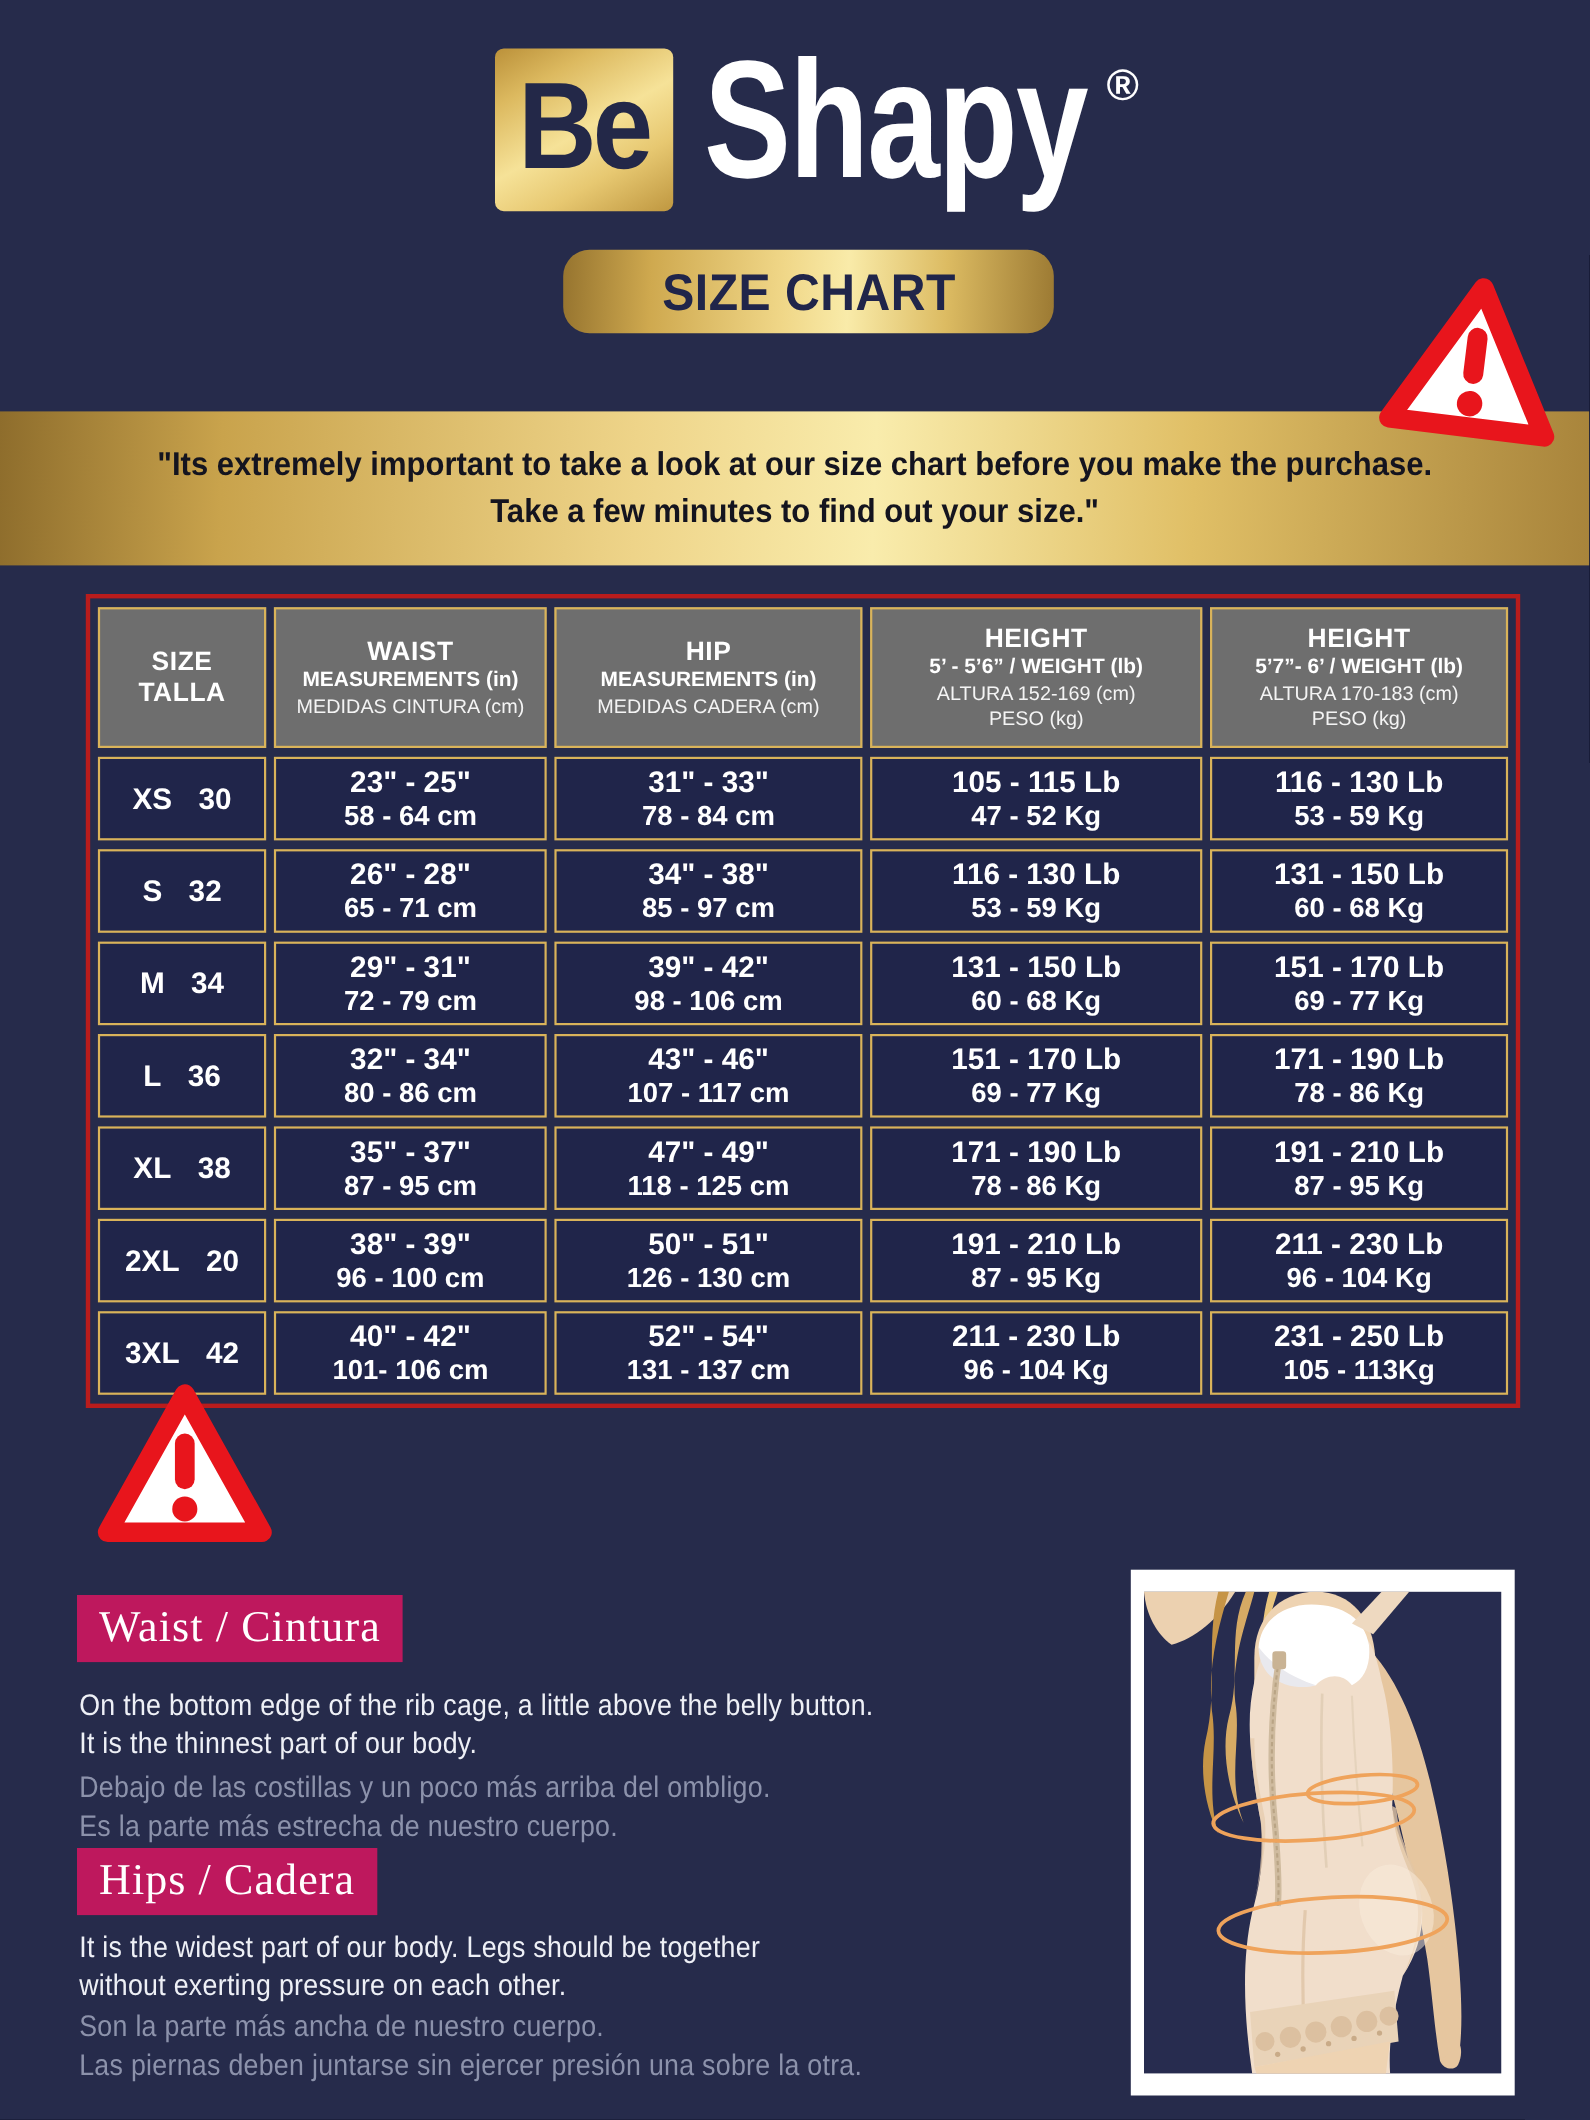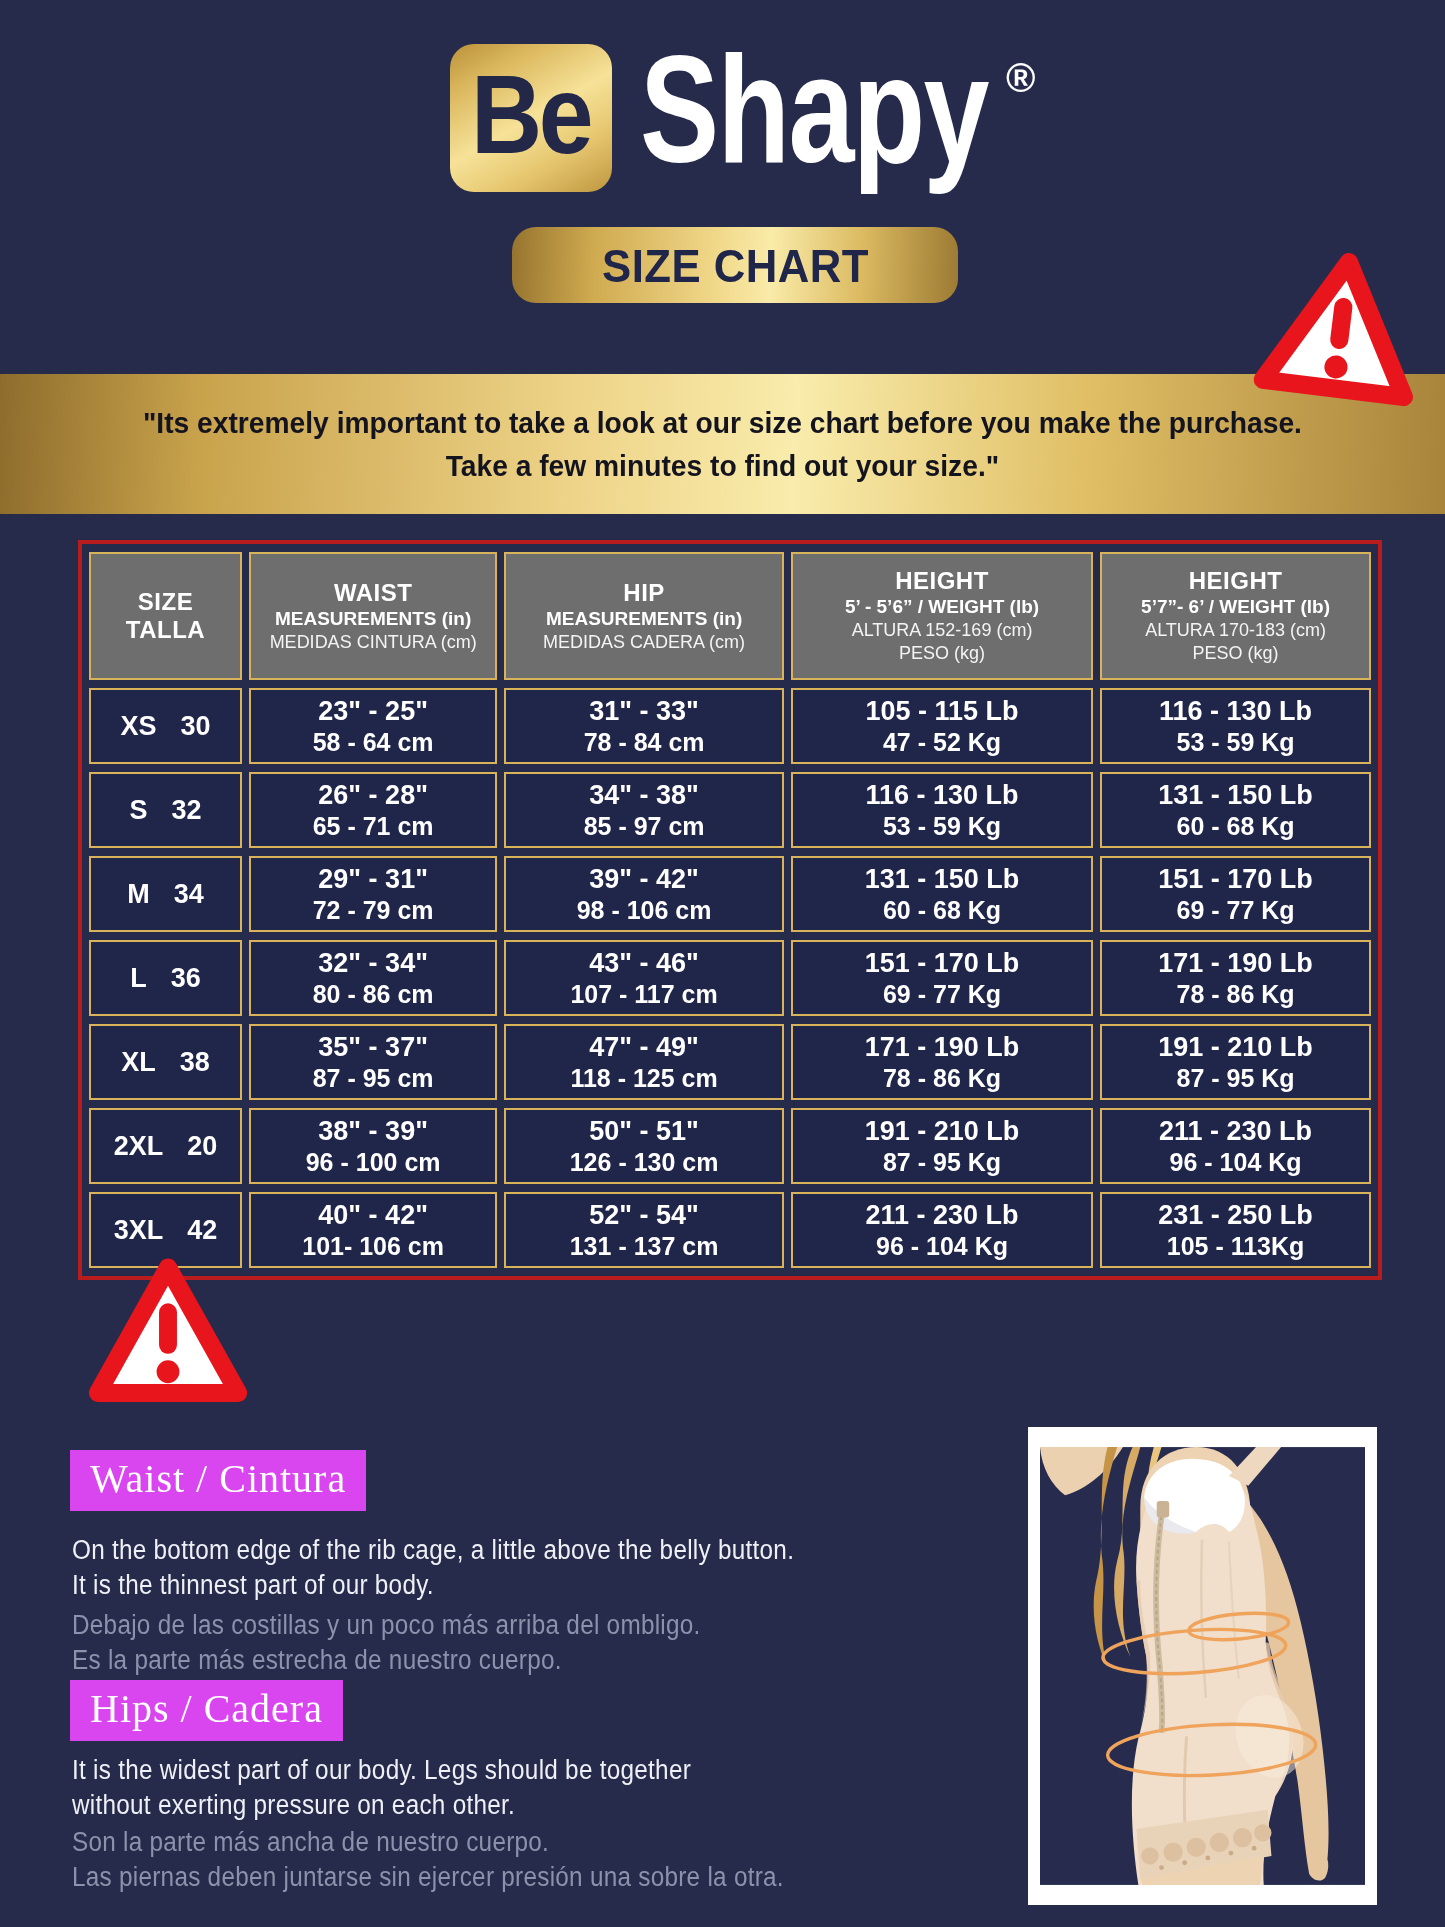--- a/index.html
+++ b/index.html
@@ -1,21 +1,21 @@
 <!DOCTYPE html>
 <html><head>
 <meta charset="utf-8">
 <style>
   html,body{margin:0;padding:0;background:#11142b;}
   .page{position:relative;width:1445px;height:1927px;background:#262b4b;overflow:hidden;
         font-family:"Liberation Sans","DejaVu Sans",sans-serif;}
 
   
   .logo{position:absolute;left:450px;top:40px;width:640px;height:160px;}
-  .be-box{position:absolute;left:0;top:4px;width:162px;height:148px;border-radius:24px;
+  .be-box{position:absolute;left:0;top:4px;width:162px;height:148px;border-radius:8px;
           background:linear-gradient(150deg,#bb913a 0%,#dcb95f 22%,#f6e298 50%,#e7c871 72%,#bf9740 100%);
           display:flex;align-items:center;justify-content:center;}
   .be-text{font-size:112px;font-weight:bold;color:#232848;transform:scaleX(.88);
            letter-spacing:-4px;padding-bottom:8px;}
   .shapy{position:absolute;left:190px;top:-16px;font-size:152px;line-height:170px;font-weight:bold;
          color:#ffffff;transform:scaleX(.78);transform-origin:left top;letter-spacing:-2px;white-space:nowrap;}
   .reg{position:absolute;left:556px;top:16px;font-size:40px;color:#ffffff;font-weight:bold;}
 
   
   .sc-banner{position:absolute;left:512px;top:227px;width:446px;height:76px;
@@ -51,21 +51,21 @@
 
   
   .note-banner{position:absolute;left:203px;top:1301px;width:1175px;height:78px;z-index:2;
                background:linear-gradient(92deg,#ab8738 0%,#d9b963 18%,#efd988 45%,#e7cf7d 60%,#c8a24d 85%,#96742f 100%);
                display:flex;flex-direction:column;justify-content:center;align-items:center;
                box-sizing:border-box;padding-left:50px;}
   .note-l1{font-size:24px;font-weight:bold;color:#1b1b24;line-height:34px;white-space:nowrap;transform:scaleX(.86);}
   .note-l2{font-size:24px;font-weight:normal;color:#333a5e;line-height:34px;white-space:nowrap;transform:scaleX(.86);}
 
   
-  .section-title{position:absolute;left:70px;background:#d946ef;color:#ffffff;
+  .section-title{position:absolute;left:70px;background:#be185d;color:#ffffff;
                  font-family:"Liberation Serif","DejaVu Serif",serif;font-size:40px;
                  padding:5px 20px 9px;letter-spacing:1px;white-space:nowrap;}
   #waist-title{top:1450px;}
   #hips-title{top:1680px;}
   .para{position:absolute;left:72px;font-size:27px;line-height:35px;letter-spacing:.3px;
         transform:scaleX(.9);transform-origin:left top;white-space:nowrap;}
   .para.en{color:#eef0f6;}
   .para.es{color:#8c92ab;}
   #waist-en{top:1533px;}
   #waist-es{top:1608px;}

